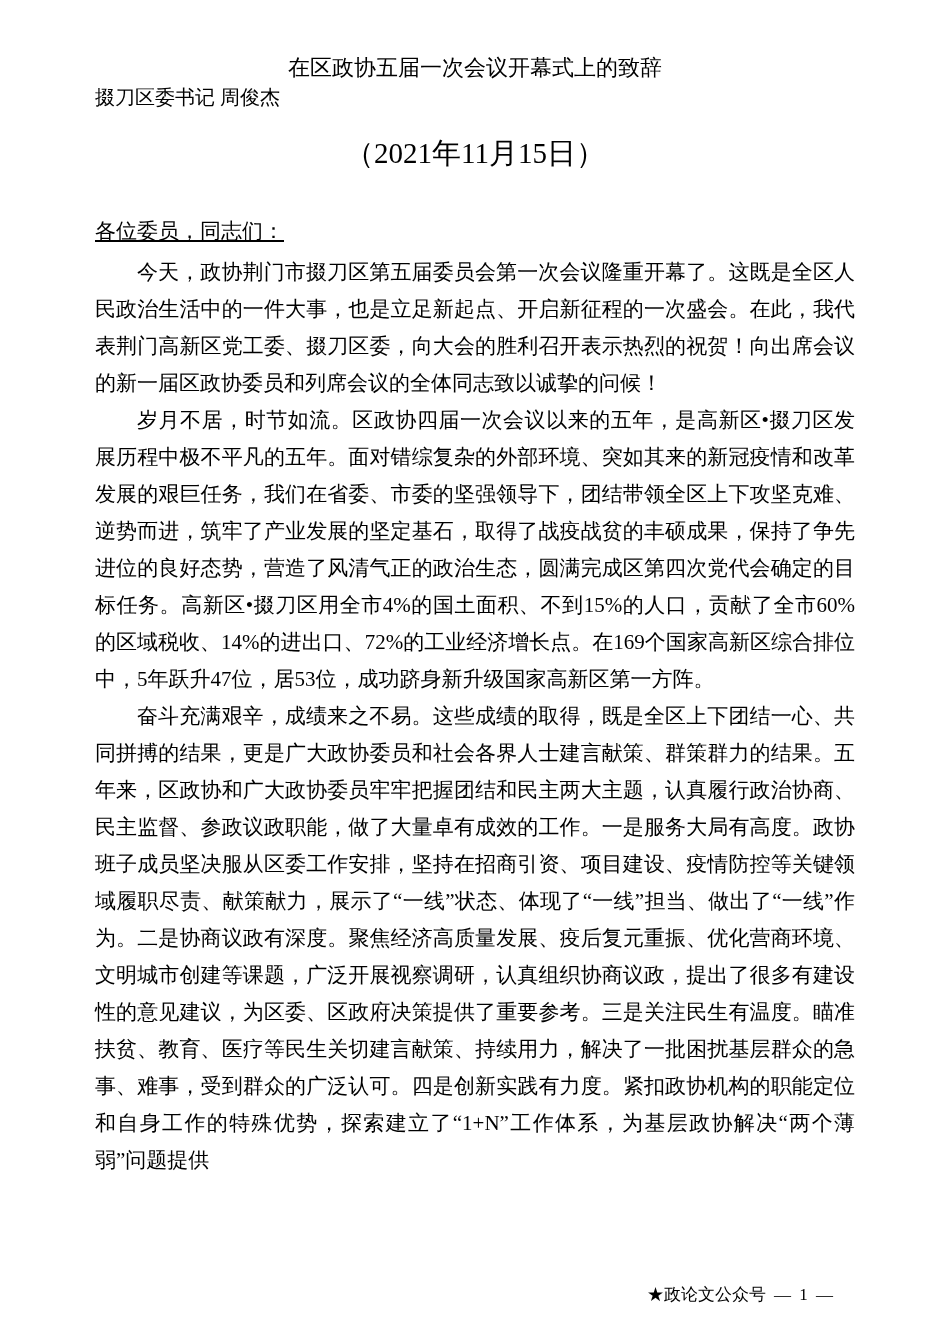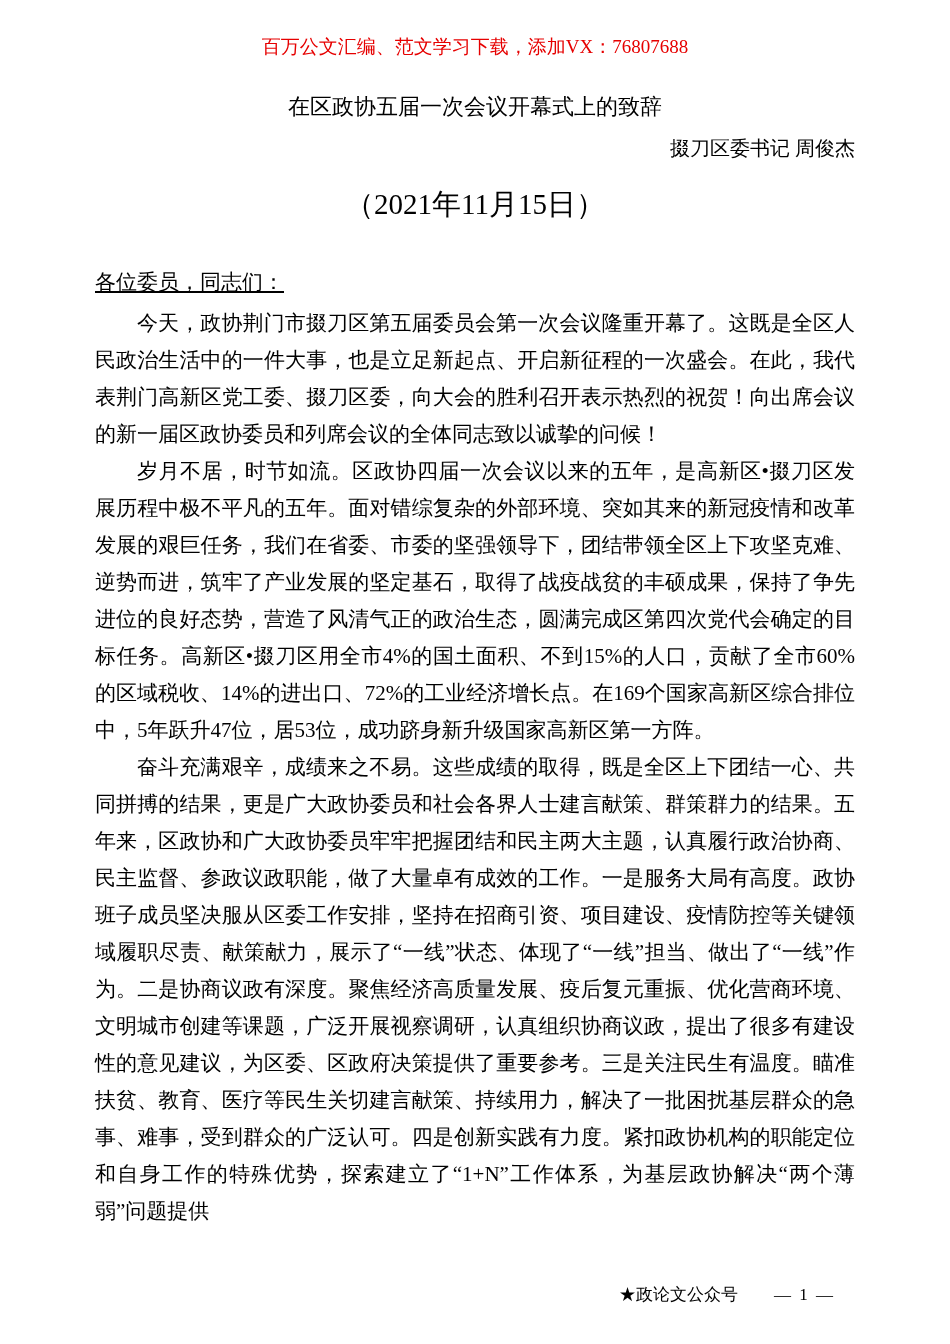--- a/index.html
+++ b/index.html
@@ -19,29 +19,28 @@
     color: var(--body-text, #000000);
     overflow: hidden;
   }
   .notice {
     text-align: center;
     color: var(--notice-red, #e60000);
     font-size: 19px;
     line-height: 26px;
   }
   .title {
-    margin: 32px 0 0 0;
+    margin: 19px 0 0 0;
     text-align: center;
     font-size: 22px;
     font-weight: normal;
     line-height: 30px;
   }
   .byline {
-    margin-top: 12px;
-    text-align: right;
+    text-align: left;
     font-size: 20px;
     line-height: 28px;
   }
   .date-line {
     margin-top: 26px;
     text-align: center;
     font-size: 29px;
     line-height: 32px;
   }
   .salutation {
@@ -65,31 +64,30 @@
     font-weight: 400;
   }
   .footer {
     position: absolute;
     right: 115px;
     bottom: 38px;
     font-size: 17px;
     line-height: 22px;
     display: flex;
     align-items: baseline;
-    gap: 36px;
+    gap: 8px;
   }
   .footer .pagenum {
     letter-spacing: 2px;
   }
 </style>
 </head>
 <body>
 
 <div class="page">
-  <div class="notice">百万公文汇编、范文学习下载，添加VX：76807688</div>
 
   <h1 class="title">在区政协五届一次会议开幕式上的致辞</h1>
 
   <div class="byline">掇刀区委书记 周俊杰</div>
 
   <div class="date-line">（2021年11月15日）</div>
 
   <div class="salutation">各位委员，同志们：</div>
 
   <div class="doc-body">

